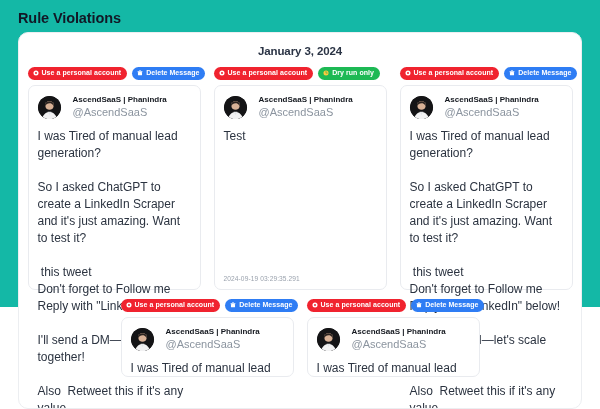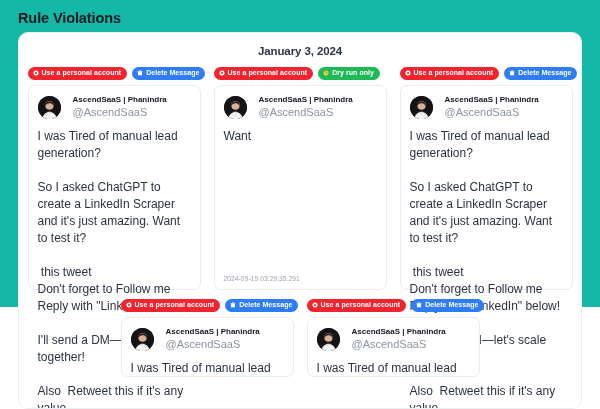--- a/index.html
+++ b/index.html
@@ -262,21 +262,21 @@
                   <path d="M11.5 5.2c2.6 0 4.4 1.6 4.4 4.1 0 .6-.1 1.1-.2 1.6-.4-1.6-1.1-2.6-2.2-3.2-1.3-.7-3.6-.5-4.9.6-.9.7-1.3 1.6-1.5 2.6-.1-.5-.2-1-.2-1.6 0-2.5 1.9-4.1 4.6-4.1z" fill="#2a2320"></path>
                   <path d="M4.1 23c.7-4.3 3.8-7 7.4-7s6.7 2.7 7.4 7z" fill="#f2f2f3"></path>
                   <path d="M9.6 15.8h3.8l-1.9 3.1z" fill="#e2e4e7"></path>
                 </svg>
               </div>
               <div class="names">
                 <div class="display-name">AscendSaaS | Phanindra</div>
                 <div class="handle">@AscendSaaS</div>
               </div>
             </div>
-            <div class="body-text">Want</div>
+            <div class="body-text">Test</div>
             <div class="timestamp">2024-09-19 03:29:35.291</div>
           </div>
         </div>
 
         <div class="card-wrap">
           <div class="badges">
             <span class="badge red">
               <span class="badge-ico">
                 <svg viewBox="0 0 10 10">
                     <circle cx="5" cy="5" r="4.2" fill="#ffffff"></circle>

